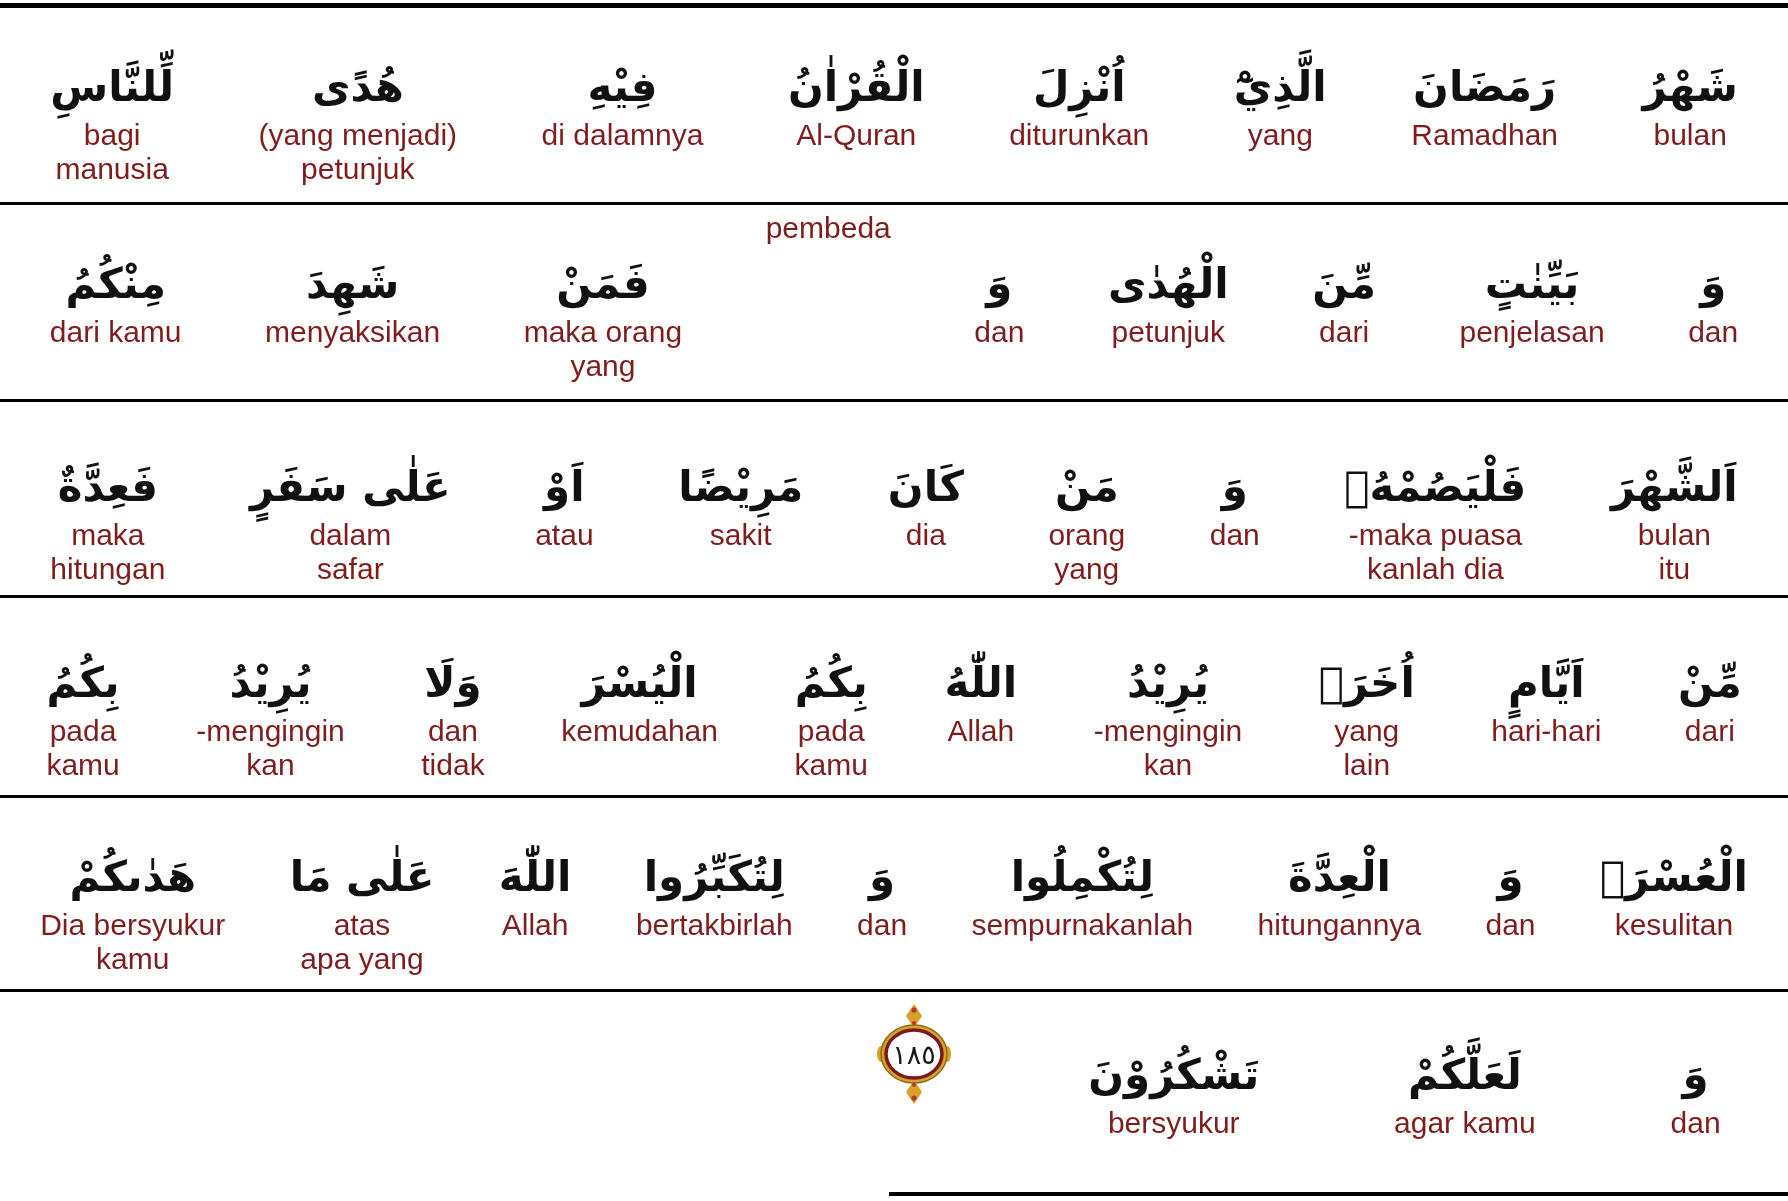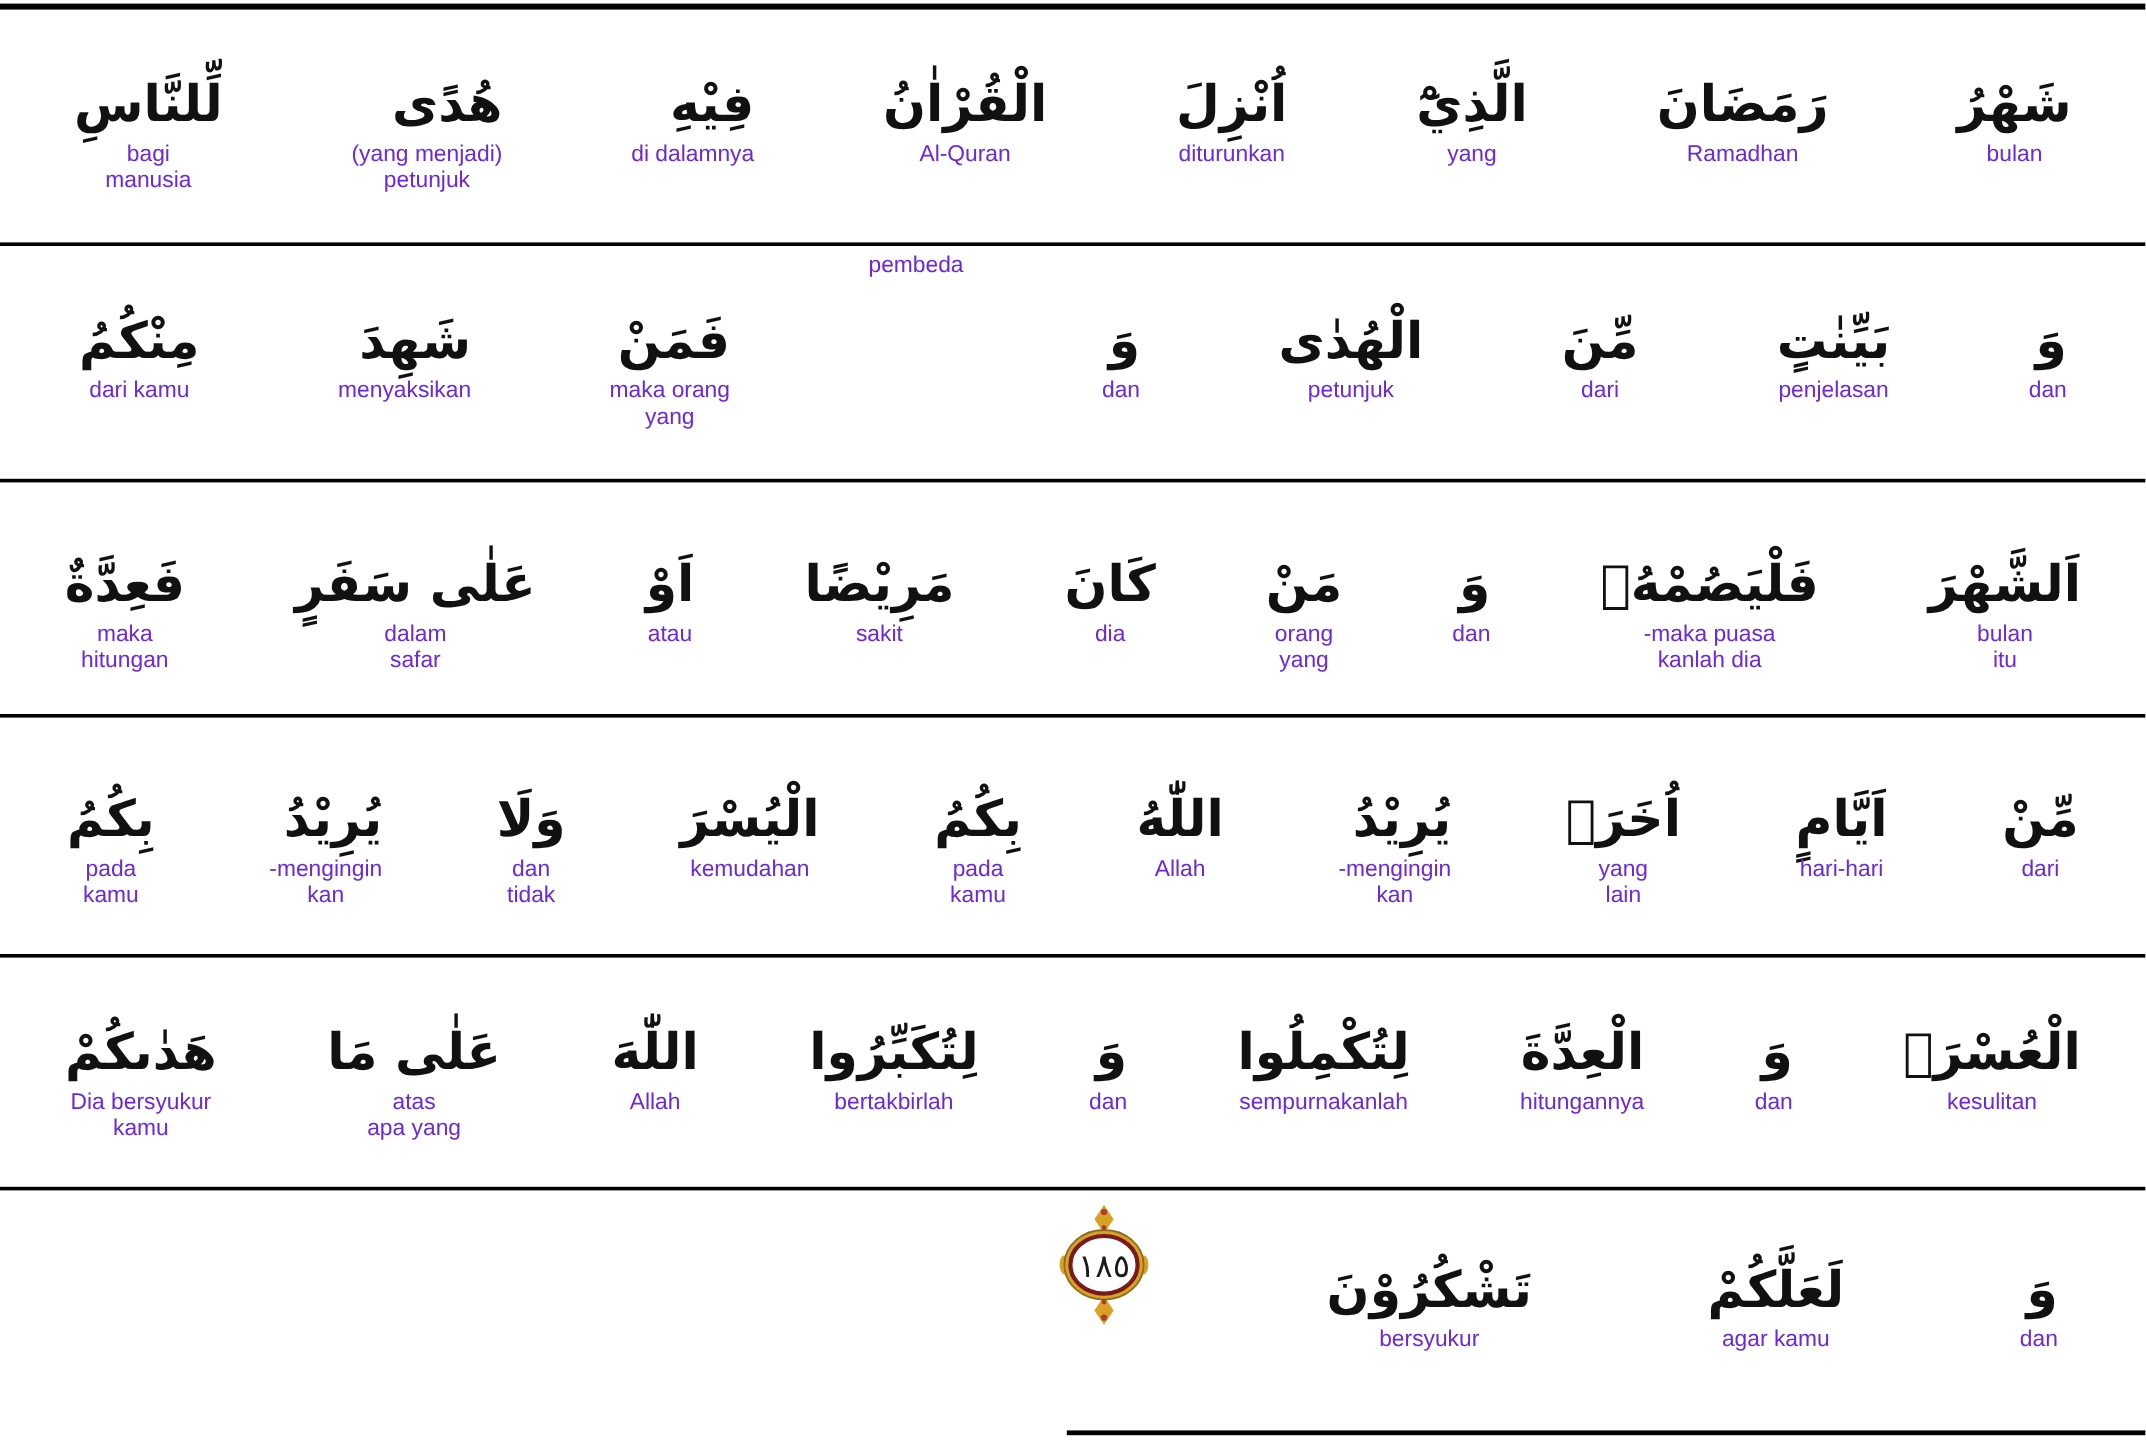--- a/index.html
+++ b/index.html
@@ -15,32 +15,32 @@
     display: flex; direction: rtl;
     justify-content: space-around; align-items: flex-start;
     padding: 0 8px;
   }
   #rows > div:nth-child(1) { height: 199px; border-top-width: 5px; }
   #rows > div:nth-child(2) { height: 197px; }
   #rows > div:nth-child(3) { height: 196px; }
   #rows > div:nth-child(4) { height: 200px; }
   #rows > div:nth-child(5) { height: 194px; }
   #rows > div:nth-child(6) { height: 209px; }
-  .cell { display: flex; flex-direction: column; }
+  .cell { display: flex; flex-direction: column; align-items: center; }
   .arabic {
     font-family: "DejaVu Sans", sans-serif; font-weight: 700;
     font-size: 42px; line-height: 1; direction: rtl;
     height: 100px; display: flex; align-items: flex-end;
     padding-bottom: 4px; white-space: nowrap;
   }
   #rows > div:nth-child(3) .arabic,
   #rows > div:nth-child(4) .arabic { height: 106px; }
   .label {
-    font-size: 19px; line-height: 1.14; text-align: center;
-    white-space: pre-line; margin-top: 6px; color: #6d28d9;
+    font-size: 30px; line-height: 1.14; text-align: center;
+    white-space: pre-line; margin-top: 6px; color: #7f1d1d;
   }
   .verse-row { border-top: 3px solid #000; position: relative; }
   .verse-line {
     position: absolute; top: 4px; right: 0; width: 980px;
     display: flex; direction: rtl;
     justify-content: space-around; align-items: flex-start;
   }
   .verse-line .label { }
   .medallion-cell { padding-top: 6px; }
   .bottom-rule {

